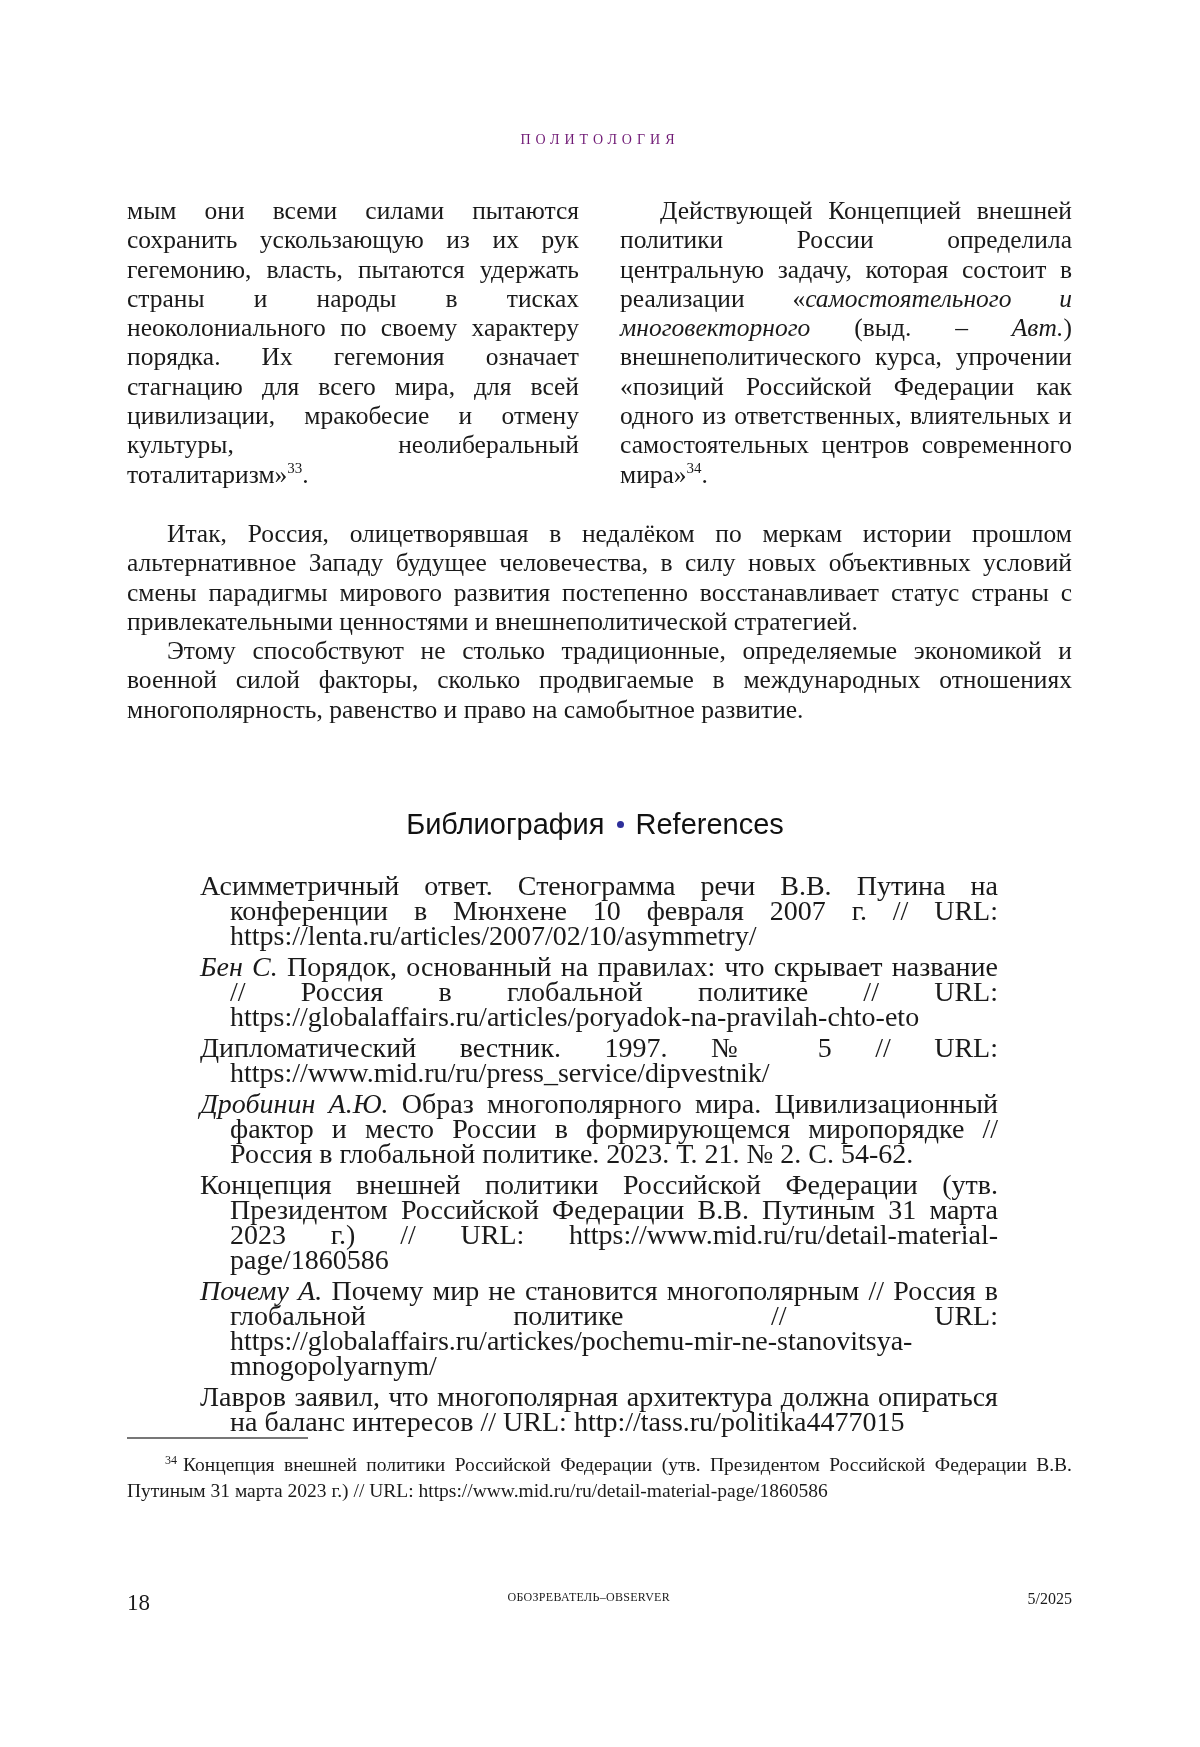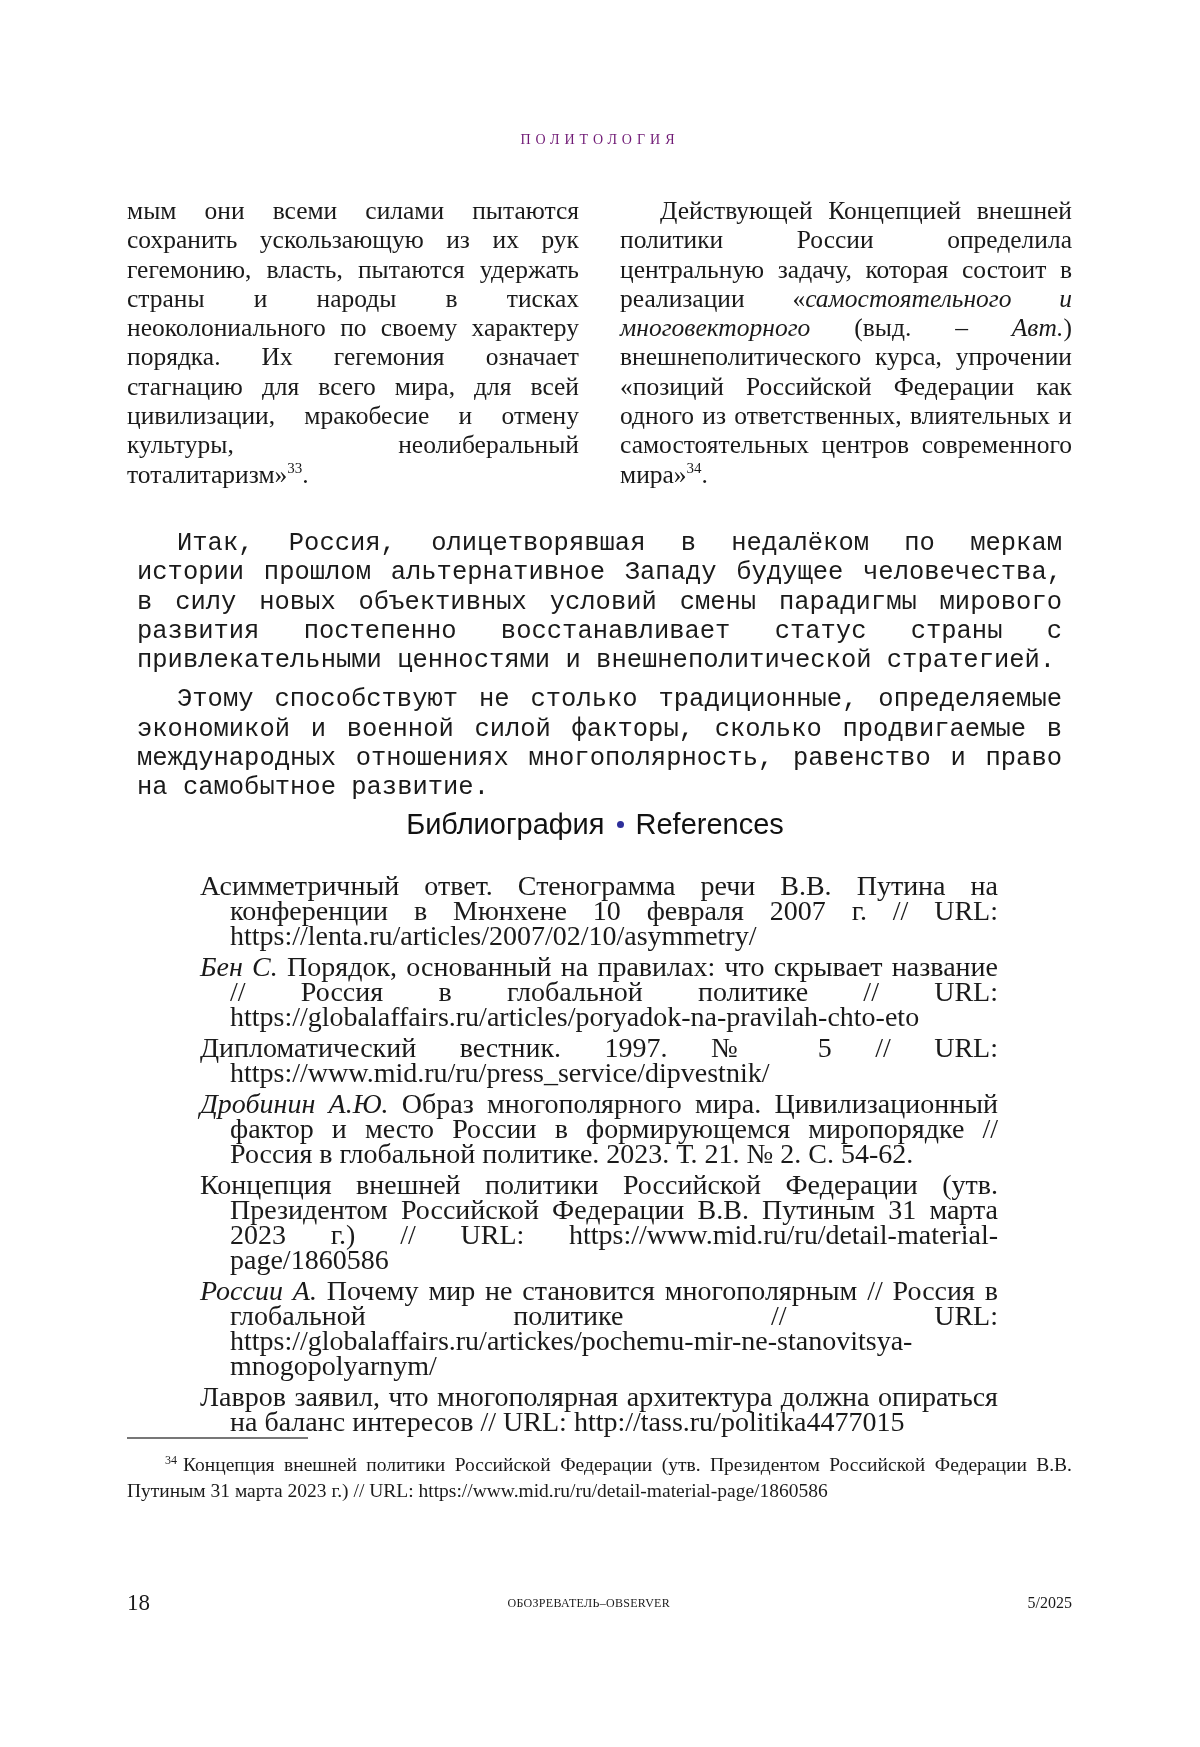--- a/index.html
+++ b/index.html
@@ -4,31 +4,31 @@
 <style>
   html, body { margin: 0; padding: 0; background: #ffffff; }
   body { width: 1200px; height: 1747px; position: relative; overflow: hidden; color: #1a1a1a; font-family: "DejaVu Serif", serif; }
   .running-head { position: absolute; top: 132px; left: 0; width: 1200px; text-align: center; font-family: "Liberation Serif", serif; font-size: 14px; letter-spacing: 5px; color: #701a75; }
   .columns { position: absolute; top: 196px; left: 127px; width: 945px; display: flex; justify-content: space-between; }
   .col { width: 452px; font-family: "Liberation Serif", serif; font-size: 25.5px; line-height: 29.3px; text-align: justify; }
   .col p { margin: 0; }
   .indent { text-indent: 40px; }
   sup { font-size: 15px; line-height: 0; vertical-align: 10px; }
   .full { position: absolute; left: 127px; width: 945px; font-family: "Liberation Serif", serif; font-size: 25.5px; line-height: 29.3px; text-align: justify; }
-  .full p { margin: 10px; text-indent: 40px; font-family: Liberation Mono, monospace; }
+  .full p { margin: 0; text-indent: 40px; }
   .biblio-title { position: absolute; top: 808px; left: 0; width: 1190px; text-align: center; font-family: "Liberation Sans", sans-serif; font-size: 29px; color: #111; }
   .biblio-title .dot { display: inline-block; width: 7px; height: 7px; border-radius: 50%; background: #2e2f9a; vertical-align: middle; margin: 0 12px; position: relative; top: -2px; }
   .biblio { position: absolute; top: 873px; left: 200px; width: 798px; font-family: "Liberation Serif", serif; font-size: 28px; line-height: 25px; text-align: justify; }
   .biblio .entry { padding-left: 30px; text-indent: -30px; margin-bottom: 6px; }
   .biblio .author { font-style: italic; }
   .rule { position: absolute; top: 1437px; left: 127px; width: 181px; height: 0; border-top: 2px solid #777; }
   .footnotes { position: absolute; top: 1452px; left: 127px; width: 945px; font-family: "Liberation Serif", serif; font-size: 19.5px; line-height: 25.5px; text-align: justify; }
   .footnotes .fn { text-indent: 38px; margin-bottom: 4px; }
   .footnotes sup { font-size: 12px; vertical-align: 7px; margin-right: 6px; }
-  .footer { position: absolute; top: 1590px; left: 127px; width: 945px; display: flex; justify-content: space-between; align-items: center; font-family: "Liberation Serif", serif; }
+  .footer { position: absolute; top: 1590px; left: 127px; width: 945px; display: flex; justify-content: space-between; align-items: flex-start; font-family: "Liberation Serif", serif; }
   .footer .page-no { font-size: 23px; }
   .footer .journal { font-size: 12px; letter-spacing: 0.3px; }
   .footer .issue { font-size: 16px; }
 </style>
 </head>
 <body>
 
 <div class="running-head">ПОЛИТОЛОГИЯ</div>
 
 <div class="columns">
@@ -48,21 +48,21 @@
 <div class="biblio-title">
   <span>Библиография</span><span class="dot"></span><span>References</span>
 </div>
 
 <div class="biblio">
   <div class="entry"><span class="author"></span><span>Асимметричный ответ. Стенограмма речи В.В. Путина на конференции в Мюнхене 10 февраля 2007 г. // URL: https://lenta.ru/articles/2007/02/10/asymmetry/</span></div>
   <div class="entry"><span class="author">Бен С.</span><span> Порядок, основанный на правилах: что скрывает название // Россия в глобальной политике // URL: https://globalaffairs.ru/articles/poryadok-na-pravilah-chto-eto</span></div>
   <div class="entry"><span class="author"></span><span>Дипломатический вестник. 1997. № 5 // URL: https://www.mid.ru/ru/press_service/dipvestnik/</span></div>
   <div class="entry"><span class="author">Дробинин А.Ю.</span><span> Образ многополярного мира. Цивилизационный фактор и место России в формирующемся миропорядке // Россия в глобальной политике. 2023. Т. 21. № 2. С. 54-62.</span></div>
   <div class="entry"><span class="author"></span><span>Концепция внешней политики Российской Федерации (утв. Президентом Российской Федерации В.В. Путиным 31 марта 2023 г.) // URL: https://www.mid.ru/ru/detail-material-page/1860586</span></div>
-  <div class="entry"><span class="author">России А.</span><span> Почему мир не становится многополярным // Россия в глобальной политике // URL: https://globalaffairs.ru/artickes/pochemu-mir-ne-stanovitsya-mnogopolyarnym/</span></div>
+  <div class="entry"><span class="author">Почему А.</span><span> Почему мир не становится многополярным // Россия в глобальной политике // URL: https://globalaffairs.ru/artickes/pochemu-mir-ne-stanovitsya-mnogopolyarnym/</span></div>
   <div class="entry"><span class="author"></span><span>Лавров заявил, что многополярная архитектура должна опираться на баланс интересов // URL: http://tass.ru/politika4477015</span></div>
 </div>
 
 <div class="rule"></div>
 
 <div class="footnotes">
   <div class="fn"><sup>34</sup><span>Концепция внешней политики Российской Федерации (утв. Президентом Российской Федерации В.В. Путиным 31 марта 2023 г.) // URL: https://www.mid.ru/ru/detail-material-page/1860586</span></div>
 </div>
 
 <div class="footer">

